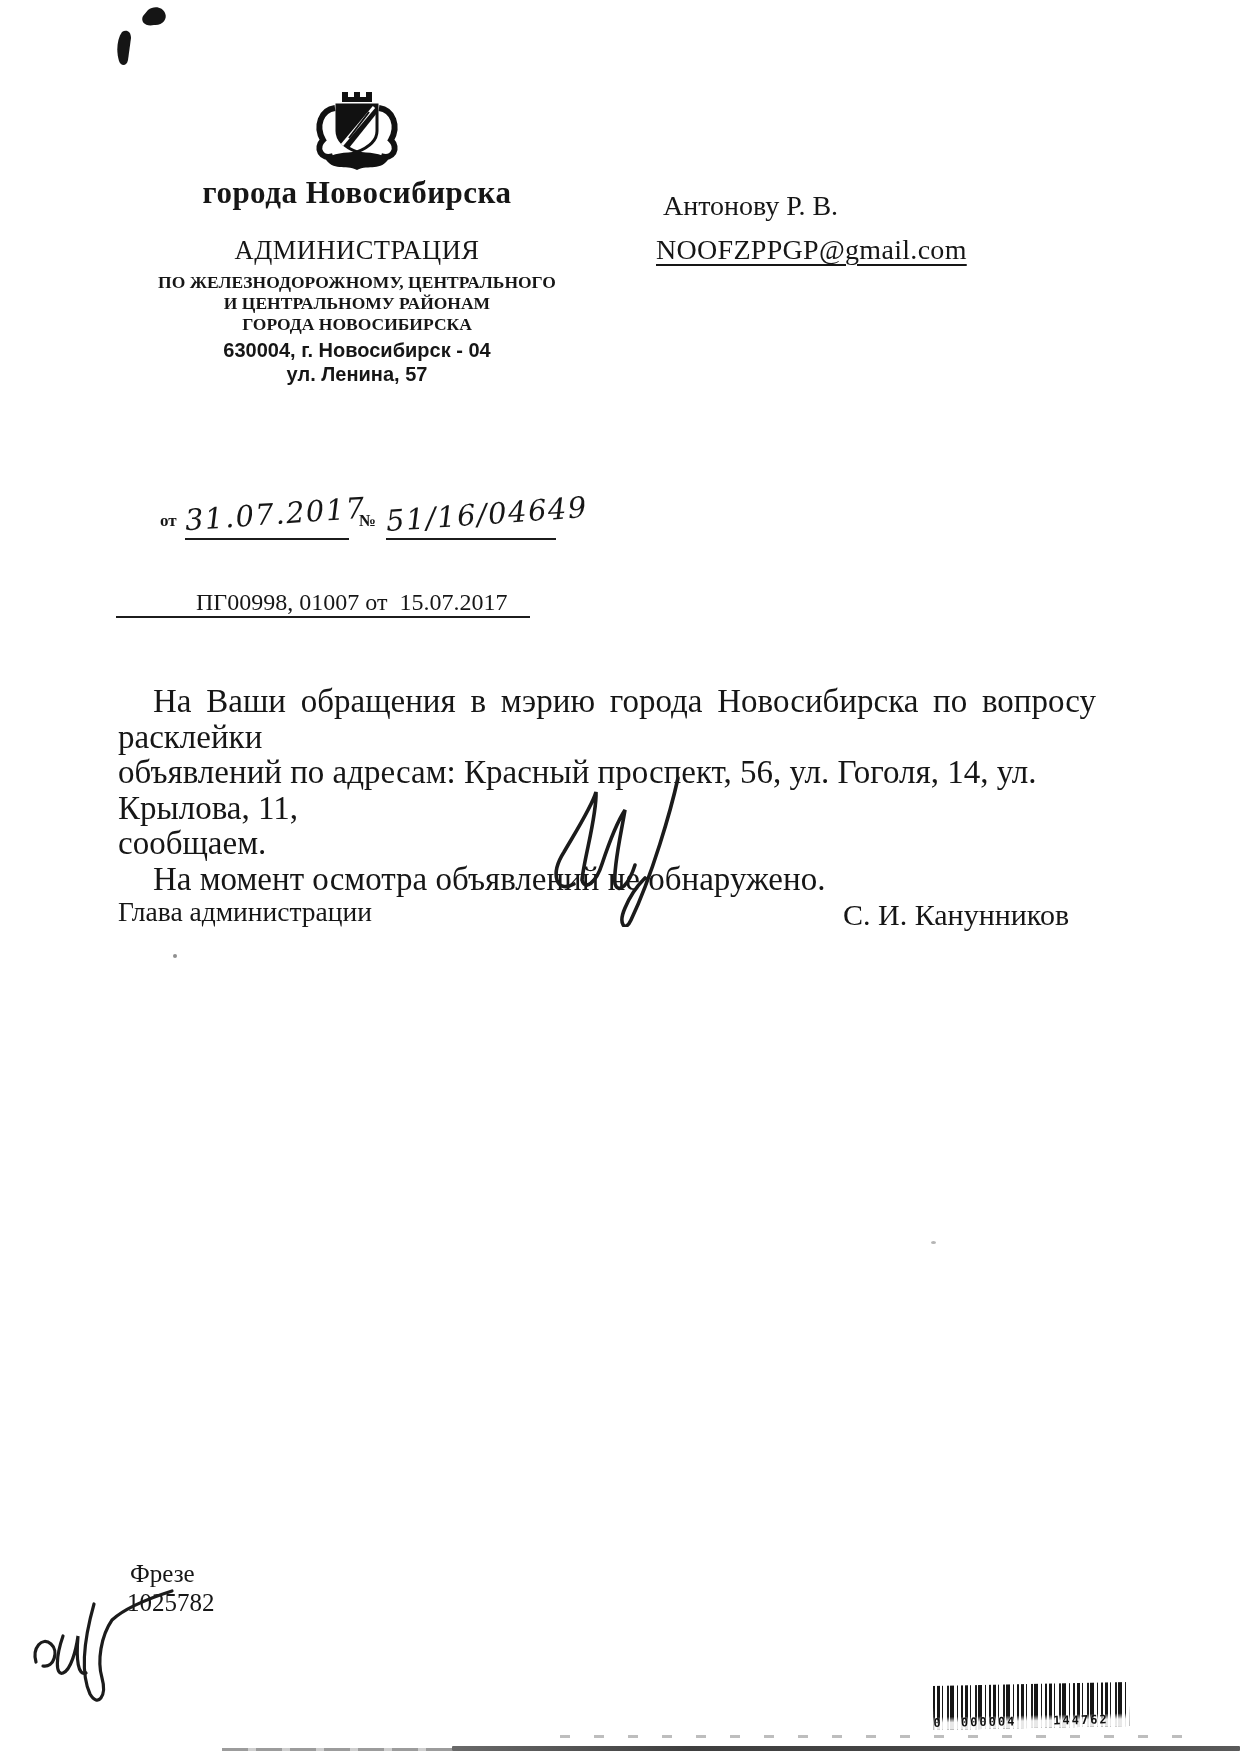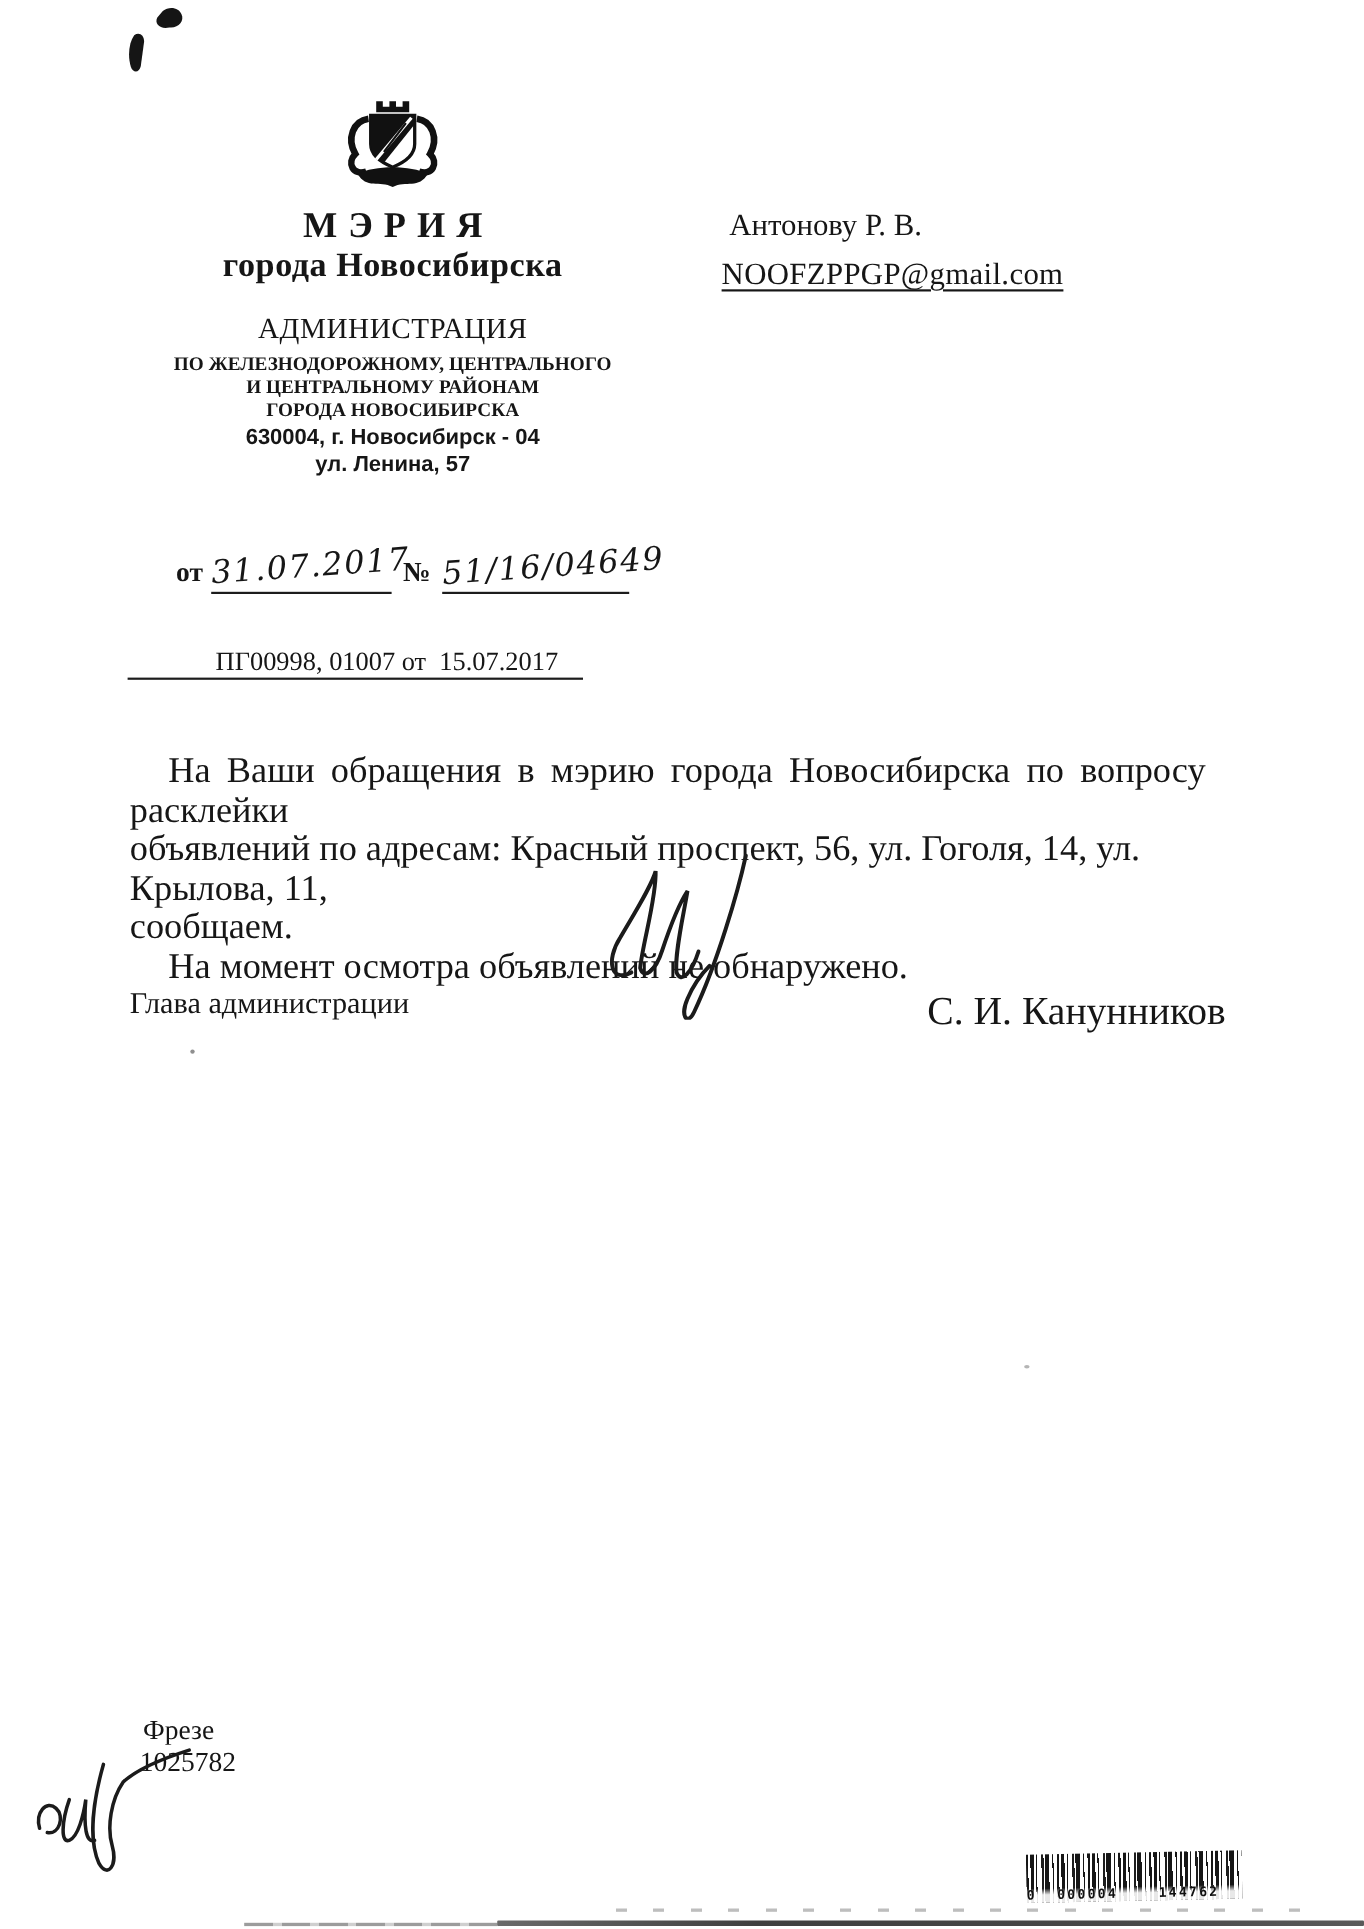--- a/index.html
+++ b/index.html
@@ -19,42 +19,42 @@
   .addr{font-family:"Liberation Sans",sans-serif;font-weight:700;font-size:20px;line-height:24px;}
   .addr1{margin-top:3px;}
 
   
   .recipient-name{position:absolute;left:663px;top:190px;font-size:28px;}
   .recipient-email{position:absolute;left:656px;top:234px;font-size:28px;
         text-decoration:underline;text-underline-offset:5px;text-decoration-thickness:2px;letter-spacing:0.3px;}
 
   
   .ref-row{position:absolute;left:160px;top:500px;display:flex;align-items:flex-end;}
-  .ref-lbl{font-weight:700;font-size:25px;line-height:38px;padding-bottom:0;}
+  .ref-lbl{font-weight:700;font-size:17px;line-height:38px;padding-bottom:0;}
   .uline{border-bottom:2px solid #1c1c1c;text-align:center;height:38px;}
   .uline.date{width:164px;margin-left:8px;}
   .uline.num{width:170px;margin-left:10px;}
   .ref-row .no-lbl{margin-left:10px;}
   .hand{font-family:"DejaVu Serif",serif;font-style:italic;font-weight:500;font-size:29px;
         letter-spacing:1.5px;display:inline-block;transform:rotate(-4deg) translateY(-3px);white-space:pre;}
 
   
   .reply1{position:absolute;left:146px;top:558px;width:384px;font-size:24px;line-height:28px;
         border-bottom:2px solid #1c1c1c;white-space:pre;}
   .reply2{position:absolute;left:116px;top:588px;width:414px;font-size:24px;line-height:28px;
         border-bottom:2px solid #1c1c1c;white-space:pre;padding-left:80px;box-sizing:border-box;}
 
   
   .body-text{position:absolute;left:118px;top:684px;width:1040px;font-size:33px;line-height:35.5px;}
   .body-text .indent{text-indent:35px;}
   .body-text .spread{word-spacing:6.5px;}
 
   
   .pos-title{position:absolute;left:118px;top:896px;font-size:27.5px;text-align:right;}
-  .signer{position:absolute;left:843px;top:898px;font-size:36px;}
+  .signer{position:absolute;left:843px;top:898px;font-size:30px;}
   .sig-svg{position:absolute;left:530px;top:772px;}
 
   
   .exec-name{position:absolute;left:130px;top:1560px;font-size:25px;}
   .exec-phone{position:absolute;left:127px;top:1589px;font-size:25px;}
   .paraph-svg{position:absolute;left:30px;top:1578px;}
 
   .barcode{position:absolute;left:933px;top:1684px;width:196px;height:44px;transform:rotate(-1.2deg);
       background:repeating-linear-gradient(90deg,
         #161616 0 2px,transparent 2px 4px,#161616 4px 7px,transparent 7px 9px,
@@ -88,21 +88,20 @@
     <svg width="92" height="88" viewBox="0 0 92 88">
       <path d="M31,14 V4 h6 v5 h6 V4 h6 v5 h6 V4 h6 v10 z" fill="#111"></path>
       <path d="M26,17 h40 v26 q0,13 -20,21 q-20,-8 -20,-21 z" fill="#fff" stroke="#111" stroke-width="3"></path>
       <path d="M26,17 h40 v8 L38,60 q-12,-7 -12,-17 z" fill="#111"></path>
       <path d="M63,19 L31,57" stroke="#fff" stroke-width="3" fill="none"></path>
       <path d="M58,24 L38,50" stroke="#111" stroke-width="2" fill="none"></path>
       <path d="M24,20 C10,22 4,38 12,52 C4,60 10,72 22,68" stroke="#111" stroke-width="6" fill="none"></path>
       <path d="M68,20 C82,22 88,38 80,52 C88,60 82,72 70,68" stroke="#111" stroke-width="6" fill="none"></path>
       <path d="M14,70 C30,62 62,62 78,70 C70,84 58,76 46,82 C34,76 22,84 14,70 z" fill="#111"></path>
     </svg>
-    <div class="org1">МЭРИЯ</div>
     <div class="org2">города Новосибирска</div>
     <div class="dept dept1">АДМИНИСТРАЦИЯ</div>
     <div class="sub sub1">ПО ЖЕЛЕЗНОДОРОЖНОМУ, ЦЕНТРАЛЬНОГО</div>
     <div class="sub">И ЦЕНТРАЛЬНОМУ РАЙОНАМ</div>
     <div class="sub">ГОРОДА НОВОСИБИРСКА</div>
     <div class="addr addr1">630004, г. Новосибирск - 04</div>
     <div class="addr">ул. Ленина, 57</div>
   </div>
 
   <div class="recipient-name">Антонову Р. В.</div>

